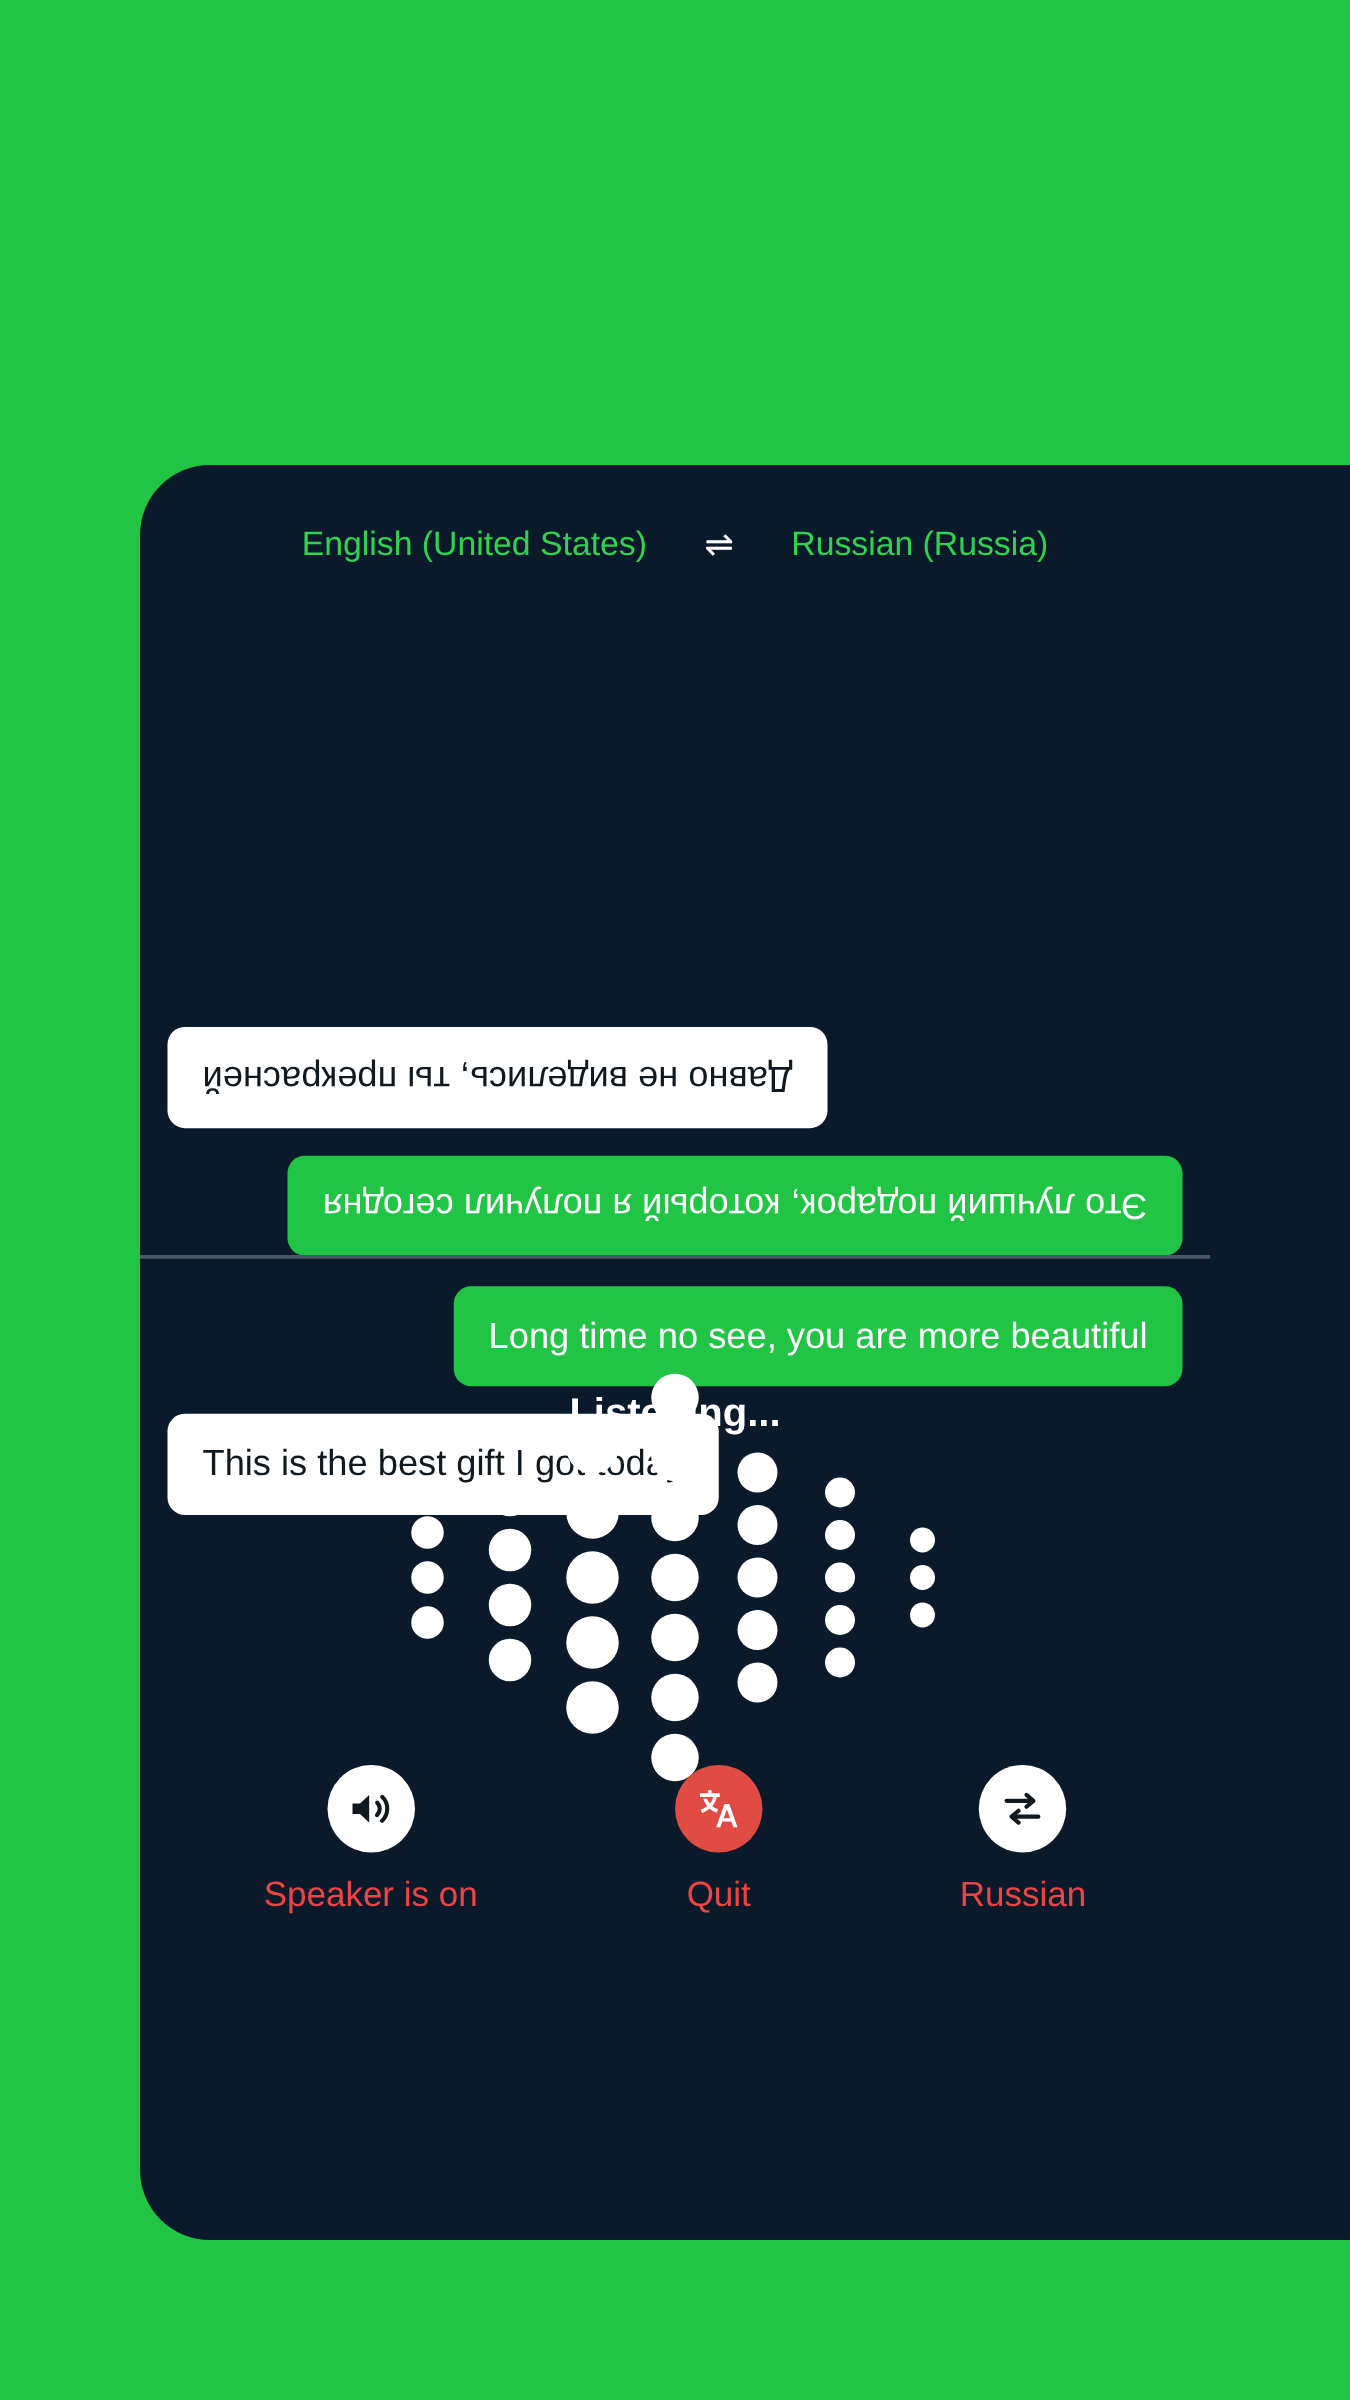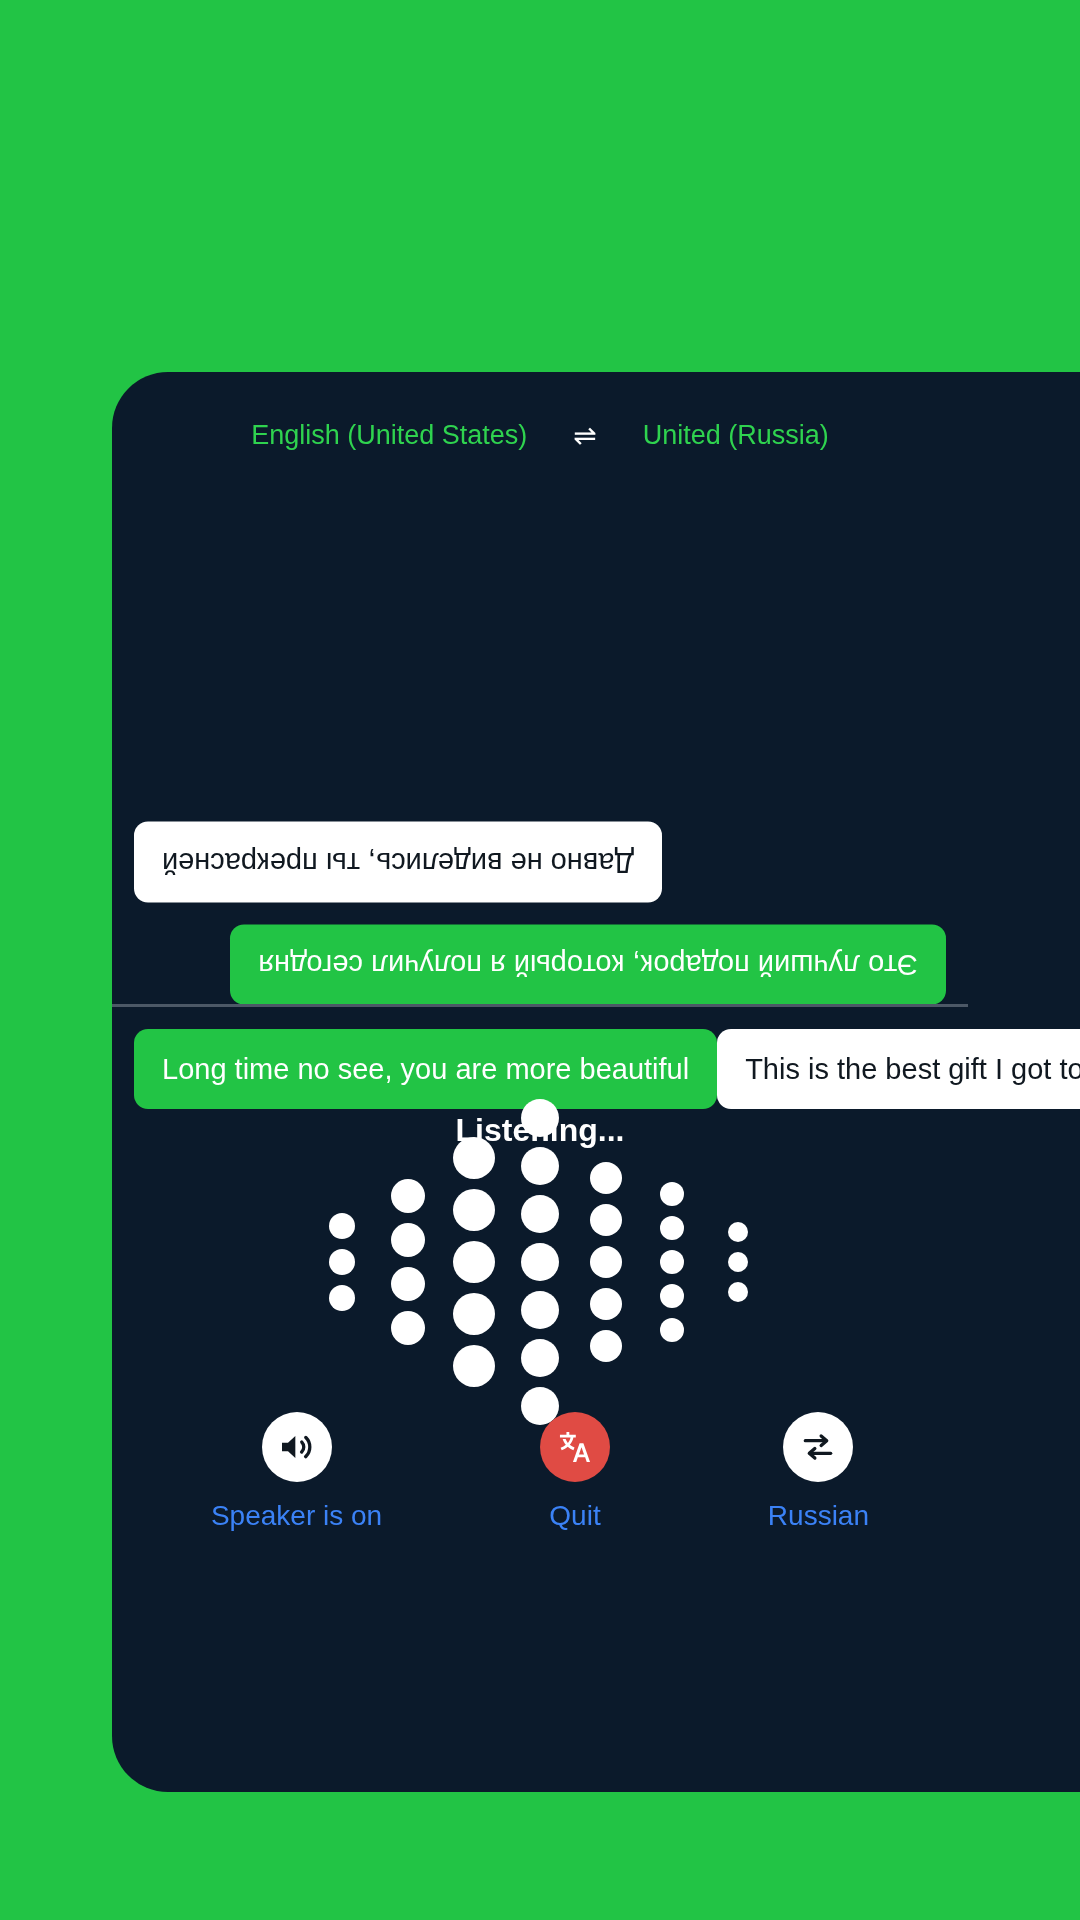--- a/index.html
+++ b/index.html
@@ -84,21 +84,21 @@
     display:flex;
     flex-direction:column;
     align-items:stretch;
     padding:0 22px 14px 22px;
     transform:rotate(180deg);
   }
   .msg-stack-bottom {
     position:absolute;
     top:0; left:0; right:0;
     display:flex;
-    flex-direction:row;
+    flex-direction:column;
     padding:22px 22px 0 22px;
   }
 
   .row { display:flex; width:100%; margin-bottom:22px; }
   .row.left  { justify-content:flex-start; }
   .row.right { justify-content:flex-end; }
 
   .bubble {
     max-width:100%;
     padding:22px 28px;
@@ -171,38 +171,38 @@
   .ctrl-circle {
     width:70px; height:70px;
     border-radius:50%;
     display:flex;
     align-items:center;
     justify-content:center;
   }
   .ctrl-circle.white { background:#ffffff; }
   .ctrl-circle.red   { background:#e04b44; }
   .ctrl-label {
-    color:#3b82f6;
+    color:#ef4444;
     font-size:28px;
     white-space:nowrap;
   }
   .ctrl-circle svg { display:block; }
 </style>
 </head>
 <body>
 
 <div id="page">
 
 
   <div id="phone">
 
     <div id="lang-bar">
       <button class="lang-chip">English (United States)</button>
       <span id="swap-icon">⇌</span>
-      <button class="lang-chip">United (Russia)</button>
+      <button class="lang-chip">Russian (Russia)</button>
     </div>
 
     <div class="half" id="half-top">
       <div class="msg-stack-top" id="stack-top">
           <div class="row left">
             <div class="bubble green">Это лучший подарок, который я получил сегодня</div>
           </div>
           <div class="row right">
             <div class="bubble white">Давно не виделись, ты прекрасней</div>
           </div>

